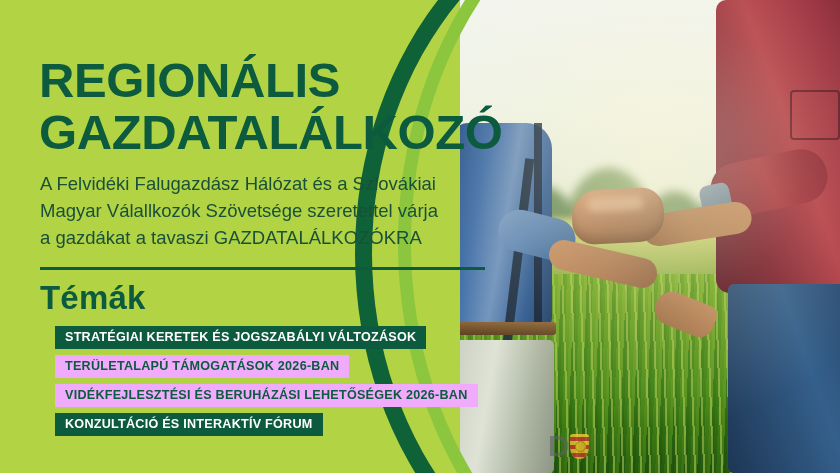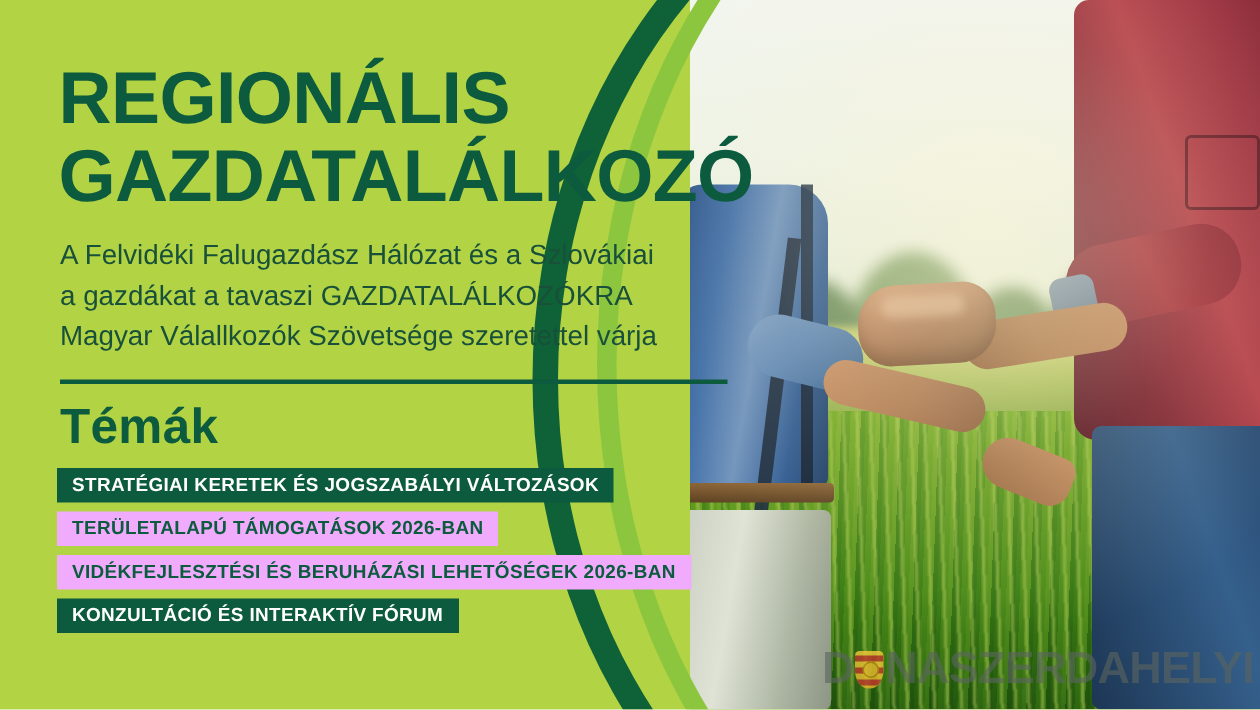--- a/index.html
+++ b/index.html
@@ -208,21 +208,21 @@
   .arc-dark {
     left: 355px; top: -122px;
     width: 600px; height: 716px;
     border-width: 17px;
     border-color: #0f6137;
   }
 
   
   .content {
     position: absolute;
-    left: 0; top: 4px;
+    left: 0; top: 18px;
     width: 540px; height: 333px;
     z-index: 6;
   }
   .title {
     position: absolute;
     left: 39px; top: 36px;
     width: 480px;
     color: #0d5b3e;
     font-size: 49px;
     line-height: 52px;
@@ -254,21 +254,21 @@
     letter-spacing: .2px;
   }
   .topics {
     position: absolute;
     left: 0; top: 308px;
     width: 540px;
   }
   .topic {
     display: inline-block;
     padding: 4px 10px 5px 10px;
-    margin-left: 38px;
+    margin-left: 55px;
     margin-bottom: 6px;
     font-size: 12.6px;
     font-weight: 700;
     letter-spacing: .25px;
     line-height: 14px;
     white-space: nowrap;
   }
   .topic-row { display: block; }
   .topic.dark {
     background: #0d5b3e;
@@ -362,22 +362,22 @@
 
   <div class="content">
 
     <div class="title">
       <span>REGIONÁLIS</span>
       <span class="l2">GAZDATALÁLKOZÓ</span>
     </div>
 
     <div class="subtitle">
       <div>A Felvidéki Falugazdász Hálózat és a Szlovákiai</div>
+      <div>Magyar Válallkozók Szövetsége szeretettel várja</div>
       <div>a gazdákat a tavaszi GAZDATALÁLKOZÓKRA</div>
-      <div>Magyar Válallkozók Szövetsége szeretettel várja</div>
     </div>
 
     <div class="rule"></div>
 
     <div class="temak">Témák</div>
 
     <div class="topics">
       <span class="topic-row"><span class="topic dark">STRATÉGIAI KERETEK ÉS JOGSZABÁLYI VÁLTOZÁSOK</span></span>
       <span class="topic-row"><span class="topic light">TERÜLETALAPÚ TÁMOGATÁSOK 2026-BAN</span></span>
       <span class="topic-row"><span class="topic light">VIDÉKFEJLESZTÉSI ÉS BERUHÁZÁSI LEHETŐSÉGEK 2026-BAN</span></span>
@@ -386,16 +386,15 @@
   </div>
 
   <div class="watermark">
     <span>D</span>
     <span class="wm-shield">
       <i></i>
       <i></i>
       <i></i>
       <b></b>
     </span>
-    <span>NASZERDAHELYI</span>
   </div>
 
 </div>
 
 </body></html>

